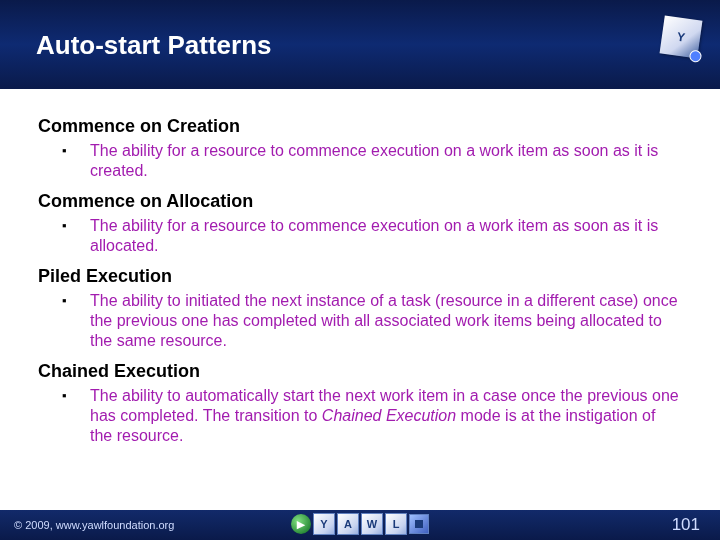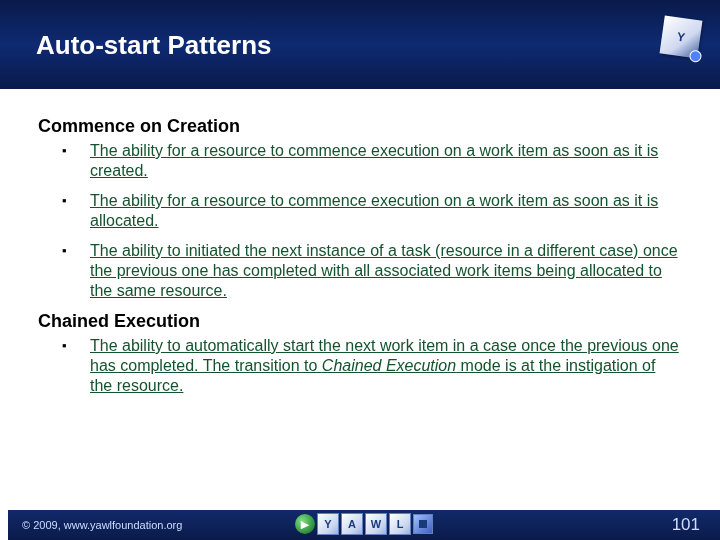--- a/index.html
+++ b/index.html
@@ -86,31 +86,30 @@
     width: 8px;
     flex-shrink: 0;
     font-size: 13px;
     color: #000;
     padding-top: 2px;
     margin-right: 20px;
     font-family: Arial, sans-serif;
   }
   .bullet-text {
     font-size: 16px;
-    color: #14532d;
+    color: #a21caf;
     line-height: 1.25;
     flex: 1;
-    text-decoration: underline;
   }
   .bullet-text i {
     font-style: italic;
   }
   .footer {
     position: absolute;
-    left: 8px;
+    left: 0;
     right: 0;
     bottom: 0;
     height: 30px;
     background: linear-gradient(to bottom, #122a6a 0%, #0a1a4a 100%);
     display: flex;
     align-items: center;
     justify-content: space-between;
     padding: 0 14px;
   }
   .copyright {
@@ -181,25 +180,27 @@
   </div>
 
   <div class="content">
 
     <div class="section-title">Commence on Creation</div>
     <div class="bullet-row">
       <div class="bullet-mark">▪</div>
       <div class="bullet-text">The ability for a resource to commence execution on a work item as soon as it is created.</div>
     </div>
 
+    <div class="section-title">Commence on Allocation</div>
     <div class="bullet-row">
       <div class="bullet-mark">▪</div>
       <div class="bullet-text">The ability for a resource to commence execution on a work item as soon as it is allocated.</div>
     </div>
 
+    <div class="section-title">Piled Execution</div>
     <div class="bullet-row">
       <div class="bullet-mark">▪</div>
       <div class="bullet-text">The ability to initiated the next instance of a task (resource in a different case) once the previous one has completed with all associated work items being allocated to the same resource.</div>
     </div>
 
     <div class="section-title">Chained Execution</div>
     <div class="bullet-row">
       <div class="bullet-mark">▪</div>
       <div class="bullet-text">The ability to automatically start the next work item in a case once the previous one has completed. The transition to <i>Chained Execution</i> mode is at the instigation of the resource.</div>
     </div>

